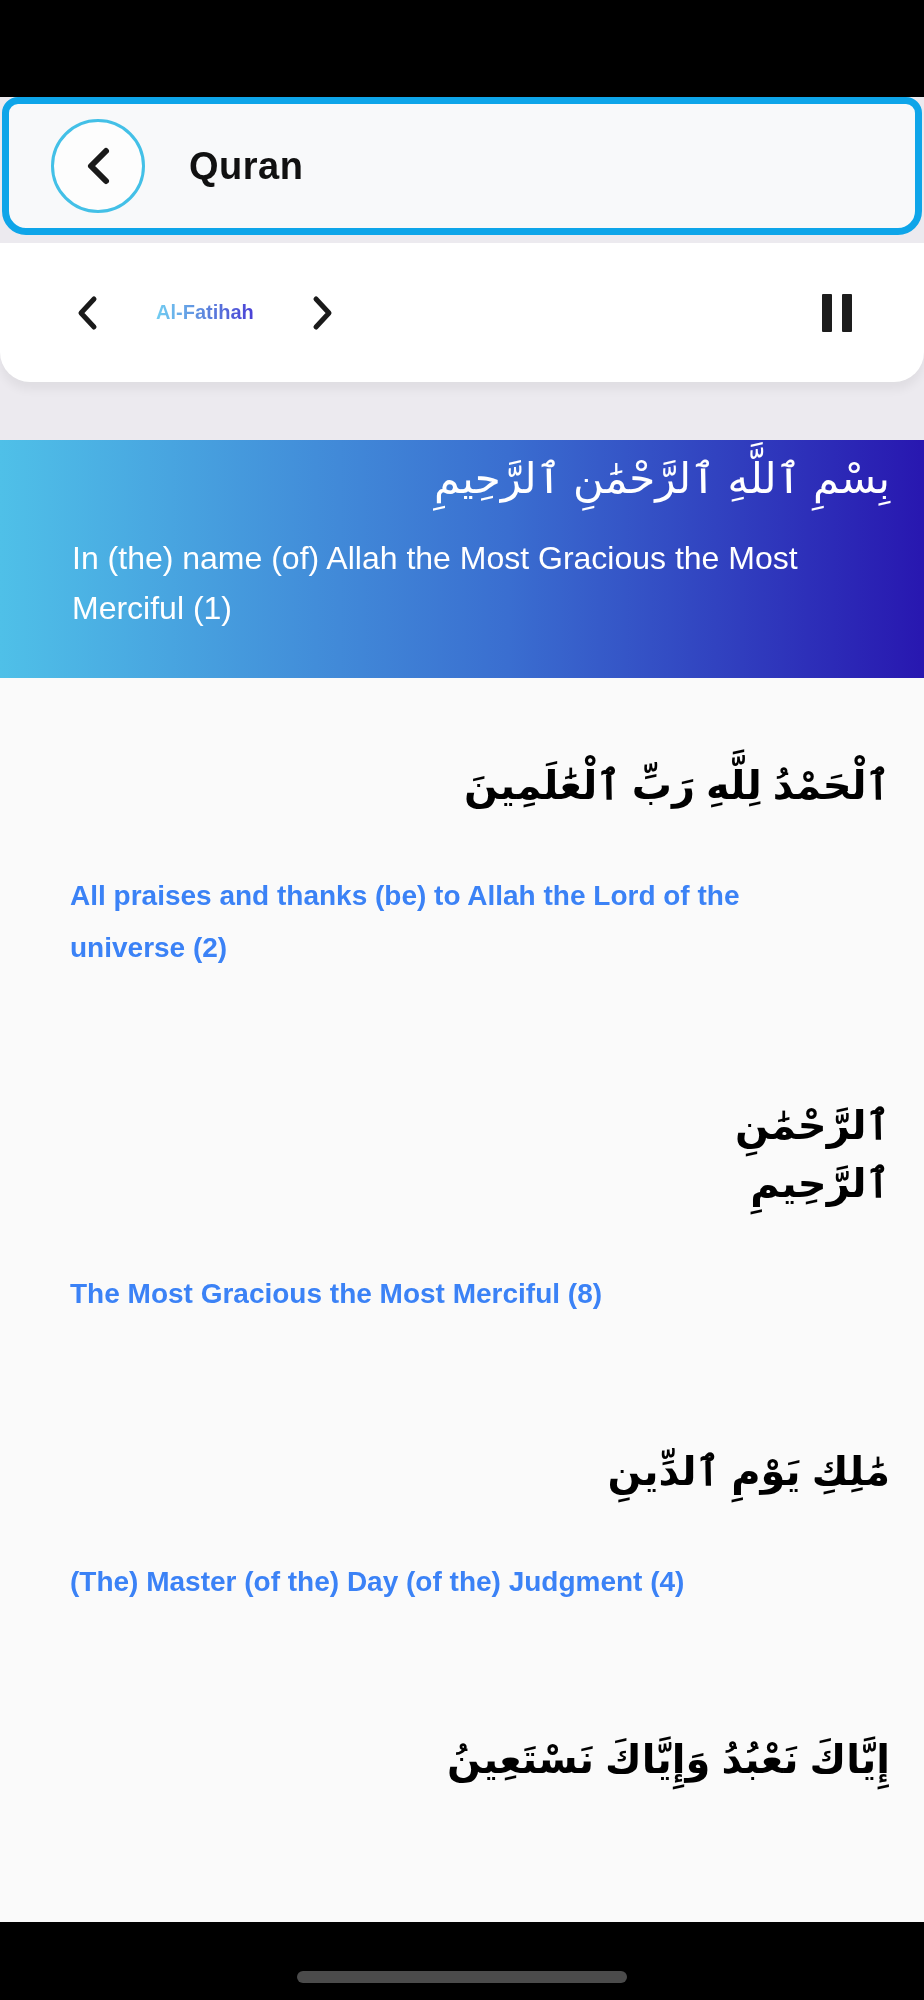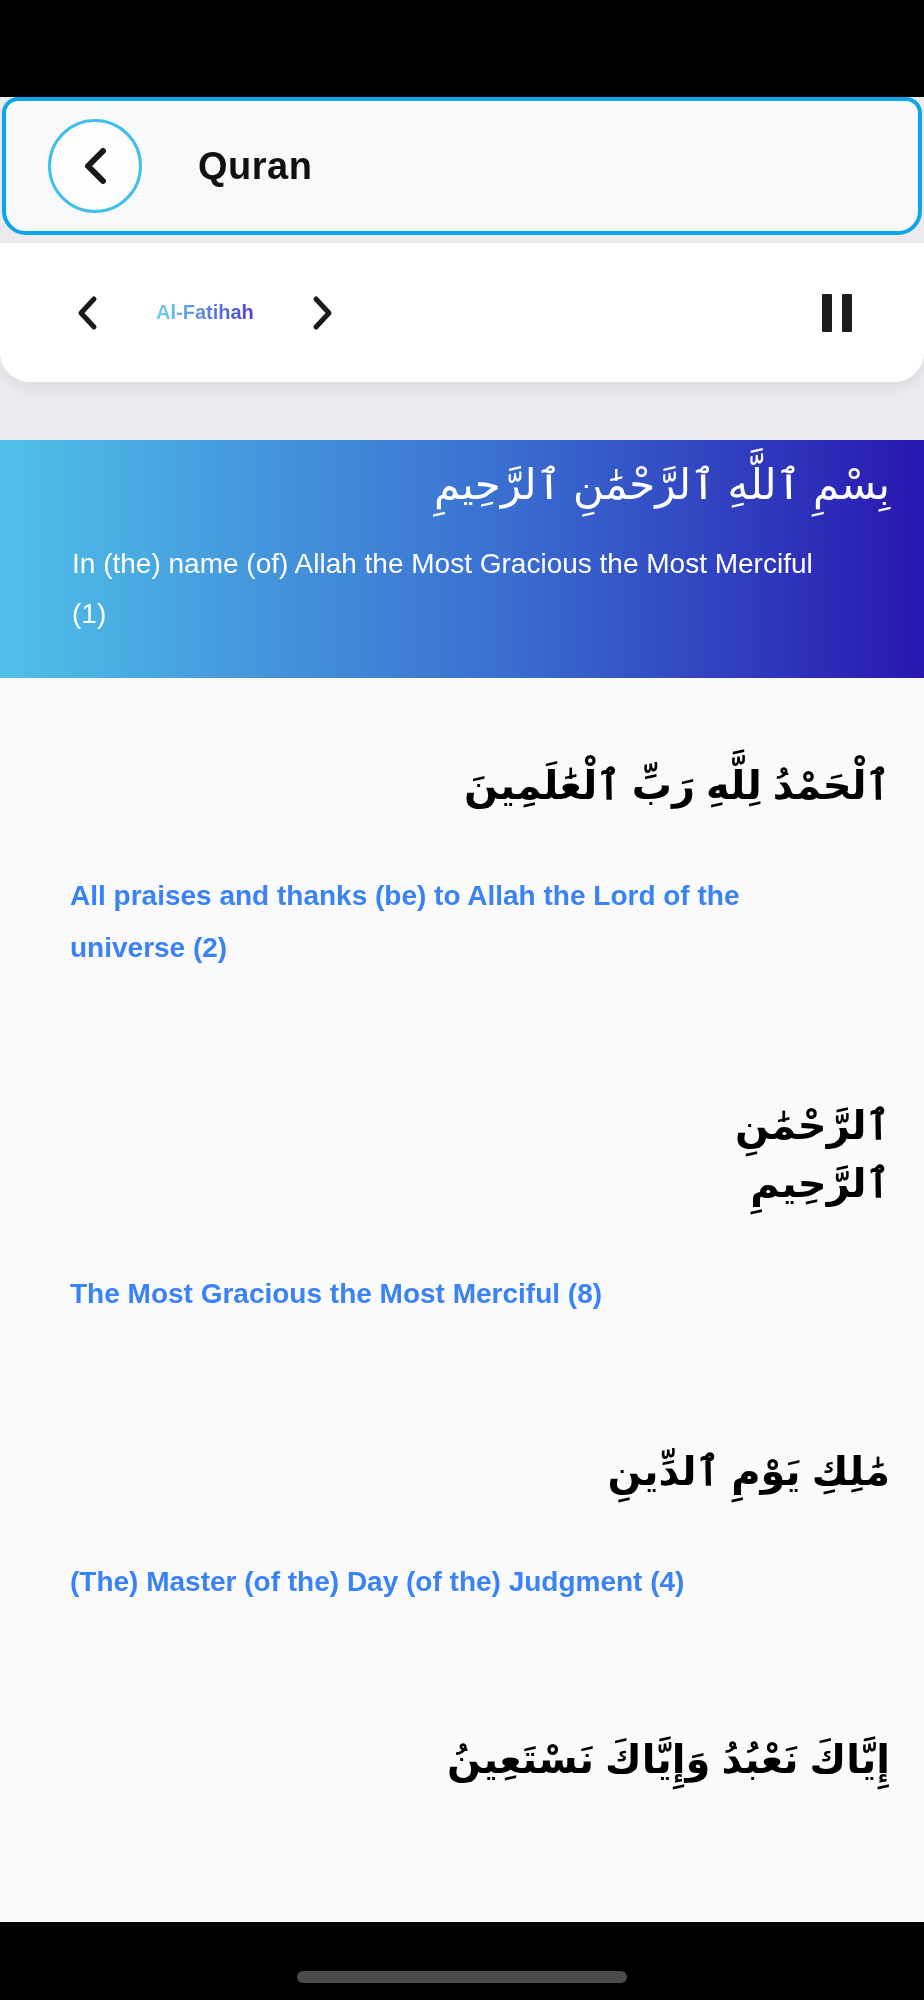--- a/index.html
+++ b/index.html
@@ -18,24 +18,24 @@
   .status-bar{
     position:absolute;top:0;left:0;
     width:100%;height:97px;
     background:#000;
   }
   
   .header-card{
     position:absolute;top:97px;left:2px;right:2px;
     height:138px;
     background:#f8f9fa;
-    border:4px solid #0ea5e9;
+    border:7px solid #0ea5e9;
     border-radius:16px 16px 24px 24px;
     box-sizing:border-box;
-    display:flex;align-items:center;gap:12px;
+    display:flex;align-items:center;
   }
   .back-circle{
     width:94px;height:94px;
     margin-left:42px;
     background:#fdfdfd;
     border:3px solid #43c0e7;
     border-radius:50%;
     box-sizing:border-box;
     display:flex;align-items:center;justify-content:center;
     cursor:pointer;
@@ -79,29 +79,29 @@
   
   .banner{
     position:absolute;top:440px;left:0;
     width:100%;height:238px;
     background:linear-gradient(90deg,#4fc0e8 0%,#3a6ed0 55%,#2817b0 100%);
     box-sizing:border-box;
     color:#fff;
   }
   .banner .arabic{
     text-align:right;
-    padding:12px 34px 0 34px;
+    padding:6px 34px 0 34px;
     font-size:42px;
     line-height:1.55;
     direction:rtl;
     margin-left:44px;
   }
   .banner .translation{
     padding:22px 90px 0 72px;
-    font-size:28px;
+    font-size:32px;
     line-height:50px;
     color:#fff;
   }
   
   .verses{
     position:absolute;top:678px;left:0;right:0;bottom:78px;
     background:#fafafa;
     box-sizing:border-box;
     padding-top:78px;
     overflow:hidden;

